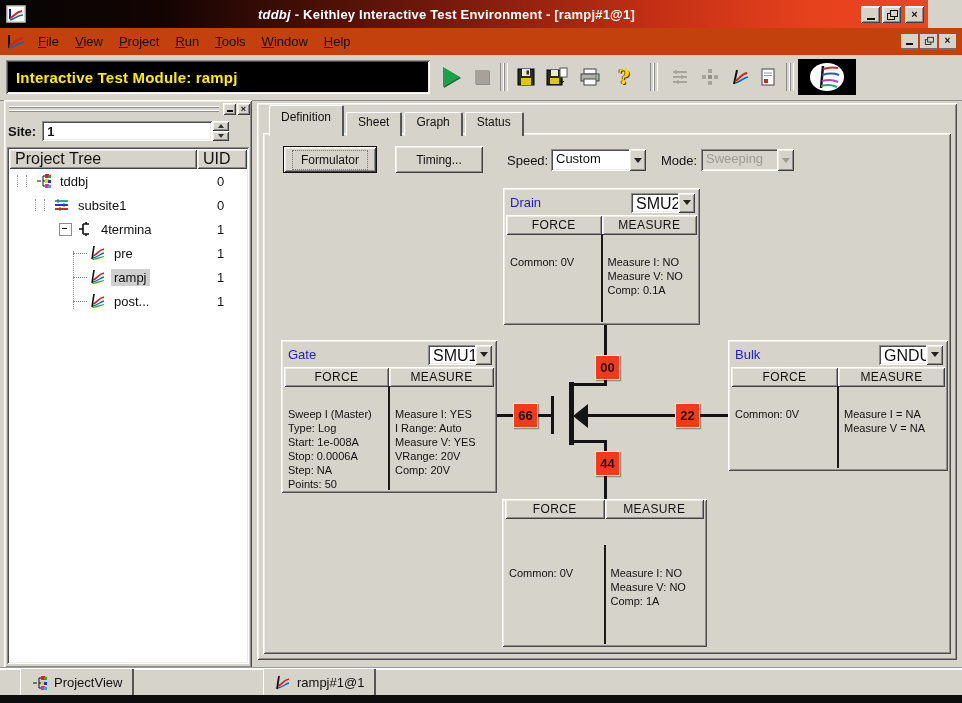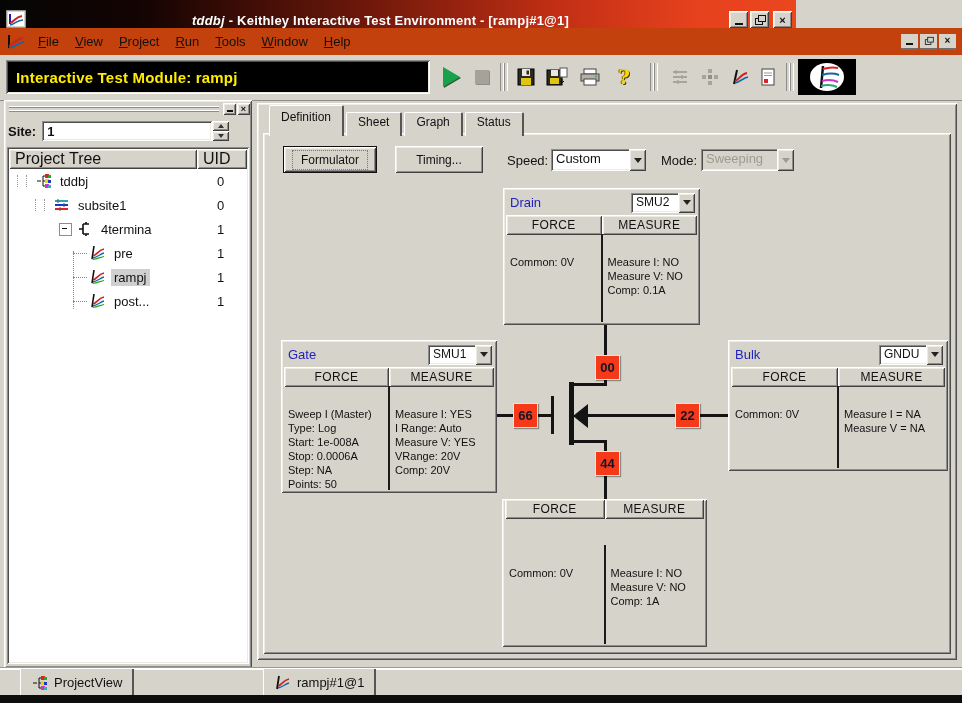--- a/index.html
+++ b/index.html
@@ -3,21 +3,21 @@
 <meta charset="utf-8">
 <style>
   html,body{margin:0;padding:0;background:#555;}
   .screen{position:relative;width:962px;height:703px;background:#d6d3ca;overflow:hidden;
           font-family:"Liberation Sans",sans-serif;color:#111;}
   
   .raised{box-shadow:inset 1px 1px 0 #ffffff,inset -1px -1px 0 #4d4d4d,inset 2px 2px 0 #ecebe4,inset -2px -2px 0 #8d8d8d;}
   .sunken{box-shadow:inset 1px 1px 0 #8d8d8d,inset -1px -1px 0 #ffffff,inset 2px 2px 0 #4d4d4d,inset -2px -2px 0 #ecebe4;}
   .btn3d{background:#d6d3ca;box-shadow:inset 1px 1px 0 #ffffff,inset -1px -1px 0 #404040,inset 2px 2px 0 #ecebe4,inset -2px -2px 0 #8d8d8d;border:0;}
   
-  .titlebar{position:absolute;left:0;top:0;width:796px;height:28px;display:flex;align-items:flex-end;
+  .titlebar{position:absolute;left:0;top:0;width:928px;height:28px;display:flex;align-items:center;
     background:linear-gradient(90deg,#050505 0%,#140402 18%,#6b170a 45%,#c22f14 70%,#e7421e 88%,#ea461f 100%);}
   .titlebar .appicon{width:20px;height:18px;margin:0 6px;}
   .title-text{flex:1;text-align:center;color:#fff;font-size:13px;font-weight:bold;white-space:nowrap;letter-spacing:.2px;}
   .title-text .ital{font-style:italic;margin-right:4px;}
   .winbtns{display:flex;gap:2px;margin-right:4px;}
   .winbtn{width:19px;height:17px;display:flex;align-items:center;justify-content:center;font-size:11px;font-weight:bold;color:#111;cursor:default;}
   .glyph-min{display:block;width:8px;height:2px;background:#111;margin-top:9px;}
   .glyph-restore{position:relative;width:9px;height:9px;}
   .glyph-restore i{position:absolute;border:1px solid #111;background:#d6d3ca;width:6px;height:5px;display:block;}
   .glyph-restore i.b{left:0;top:3px;}.glyph-restore i.f{left:3px;top:0;}
@@ -94,21 +94,21 @@
   .dd.disabled{background:#d6d3ca;}
   .dd.disabled .dd-val{color:#9e9b93;}
   .dd.disabled .tri-dn{border-top-color:#9e9b93;}
   #speed-dd{position:absolute;left:294px;top:46px;width:95px;}
   #mode-dd{position:absolute;left:444px;top:46px;width:93px;}
   
   .term{position:absolute;background:#d6d3ca;z-index:2;}
   .term-title{height:25px;display:flex;align-items:center;padding:2px 5px 0 7px;}
   .term-name{font-size:13px;color:#2222bd;flex:1;}
   .term-dd{width:64px;height:20px;}
-  .term-dd .dd-val{font-size:12px;padding-top:2px;}
+  .term-dd .dd-val{font-size:16px;padding-top:2px;}
   .term-heads{display:flex;height:20px;padding:0 3px;}
   .term-head{flex:1;font-size:12px;display:flex;align-items:center;justify-content:center;letter-spacing:.4px;}
   .term-body{position:absolute;left:3px;right:3px;top:46px;bottom:3px;display:flex;}
   .term-col{flex:1;padding:21px 2px 0 4px;}
   .term-div{width:2px;background:#1a1a1a;margin:0 1px;}
   .tl{font-size:11px;line-height:14px;white-space:nowrap;}
   #term-drain{left:246px;top:85px;width:197px;height:137px;}
   #term-gate{left:24px;top:237px;width:216px;height:153px;}
   #term-bulk{left:471px;top:237px;width:220px;height:131px;}
   #term-source{left:245px;top:396px;width:205px;height:148px;}

